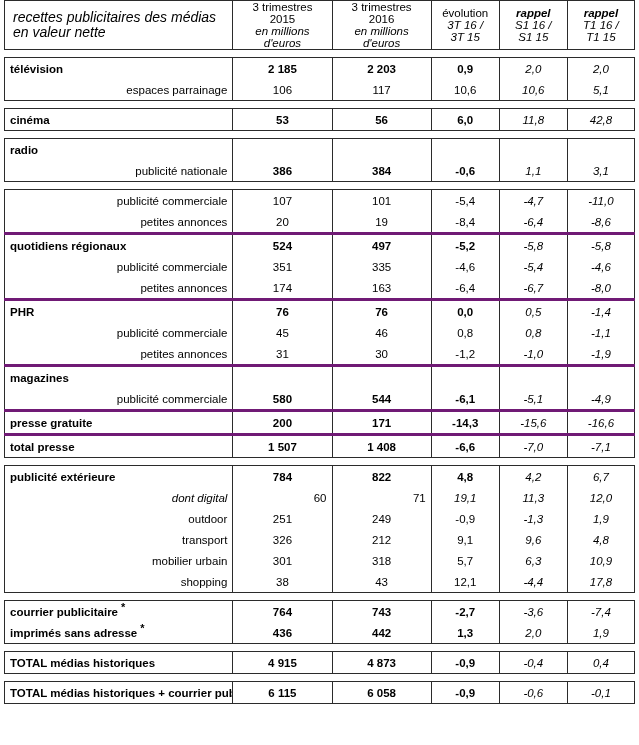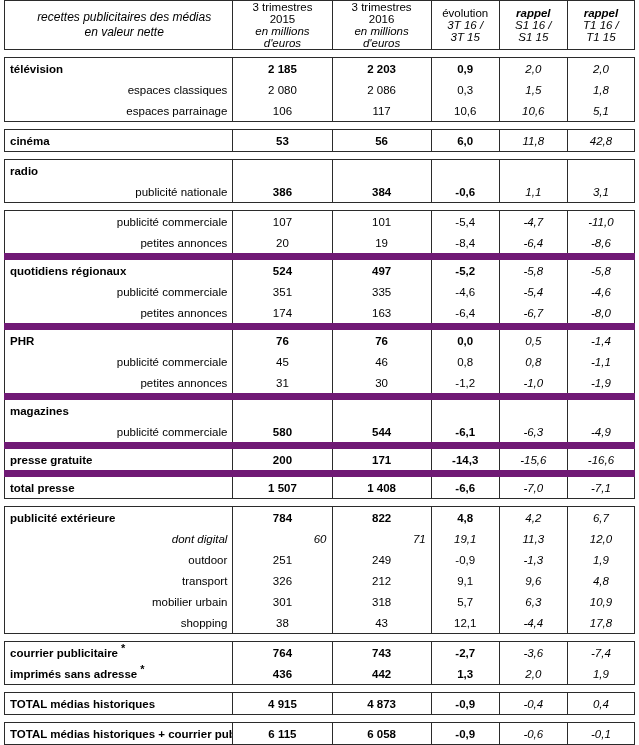--- a/index.html
+++ b/index.html
@@ -37,59 +37,59 @@
     border-right: 1px solid #2b2b2b;
     padding: 0 5px;
     font-size: 11.5px;
     line-height: 12px;
     height: 21px;
     vertical-align: middle;
     overflow: hidden;
     white-space: nowrap;
   }
   table.block tr td:last-child { border-right: 0; }
-  table.block tr + tr.ruled td { border-top: 7px solid #701a75; }
+  table.block tr + tr.ruled td { border-top: 3px solid #701a75; }
 
   
   col.c-label { width: 228px; }
   col.c-v1    { width: 99px; }
   col.c-v2    { width: 99px; }
   col.c-v3    { width: 68px; }
   col.c-v4    { width: 68px; }
   col.c-v5    { width: 67px; }
 
   
   .hdr td {
     height: 68px;
     vertical-align: middle;
     text-align: center;
     font-size: 11.5px;
     line-height: 13px;
     padding: 2px 4px;
   }
   .hdr td.h-label {
-    text-align: center;
+    text-align: left;
     font-style: italic;
     font-weight: normal;
-    font-size: 12px;
+    font-size: 14px;
     line-height: 15px;
-    padding-left: 16px;
+    padding-left: 8px;
   }
   .hdr .h-top { font-weight: normal; display: block; }
   .hdr .h-sub { font-style: italic; font-weight: normal; display: block; }
   .hdr .h-top-i { font-weight: bold; font-style: italic; display: block; }
 
   
   td.label      { text-align: left;  font-weight: bold; }
   td.sublabel   { text-align: right; font-weight: normal; padding-right: 7px; }
   td.sublabel-i { text-align: right; font-style: italic; padding-right: 7px; margin-left: 44px; }
   td.num        { text-align: center; }
   td.num-b      { text-align: center; font-weight: bold; }
   td.num-i      { text-align: center; font-style: italic; }
-  td.num-ri     { text-align: right; font-style: italic; padding-right: 7px; }
+  td.num-ri     { text-align: right; padding-right: 7px; }
   td.two-line   { white-space: normal; line-height: 14px; }
 
   .label-tall { height: 24px; }
   sup.star { font-size: 11px; line-height: 0; vertical-align: super; }
 </style>
 </head>
 <body>
 
 <div id="sheet">
 
@@ -153,28 +153,20 @@
         <tbody>
           <tr>
             <td class="label">télévision</td>
             <td class="num-b">2 185</td>
             <td class="num-b">2 203</td>
             <td class="num-b">0,9</td>
             <td class="num-i">2,0</td>
             <td class="num-i">2,0</td>
           </tr>
           <tr>
-            <td class="sublabel">espaces classiques</td>
-            <td class="num">2 080</td>
-            <td class="num">2 086</td>
-            <td class="num">0,3</td>
-            <td class="num-i">1,5</td>
-            <td class="num-i">1,8</td>
-          </tr>
-          <tr>
             <td class="sublabel">espaces parrainage</td>
             <td class="num">106</td>
             <td class="num">117</td>
             <td class="num">10,6</td>
             <td class="num-i">10,6</td>
             <td class="num-i">5,1</td>
           </tr>
         </tbody>
       </table>
       <div class="gap"></div>
@@ -308,21 +300,21 @@
             <td class="num-b"></td>
             <td class="num-b"></td>
             <td class="num-i"></td>
             <td class="num-i"></td>
           </tr>
           <tr>
             <td class="sublabel">publicité commerciale</td>
             <td class="num-b">580</td>
             <td class="num-b">544</td>
             <td class="num-b">-6,1</td>
-            <td class="num-i">-6,3</td>
+            <td class="num-i">-5,1</td>
             <td class="num-i">-4,9</td>
           </tr>
           <tr class="ruled">
             <td class="label">presse gratuite</td>
             <td class="num-b">200</td>
             <td class="num-b">171</td>
             <td class="num-b">-14,3</td>
             <td class="num-i">-15,6</td>
             <td class="num-i">-16,6</td>
           </tr>

